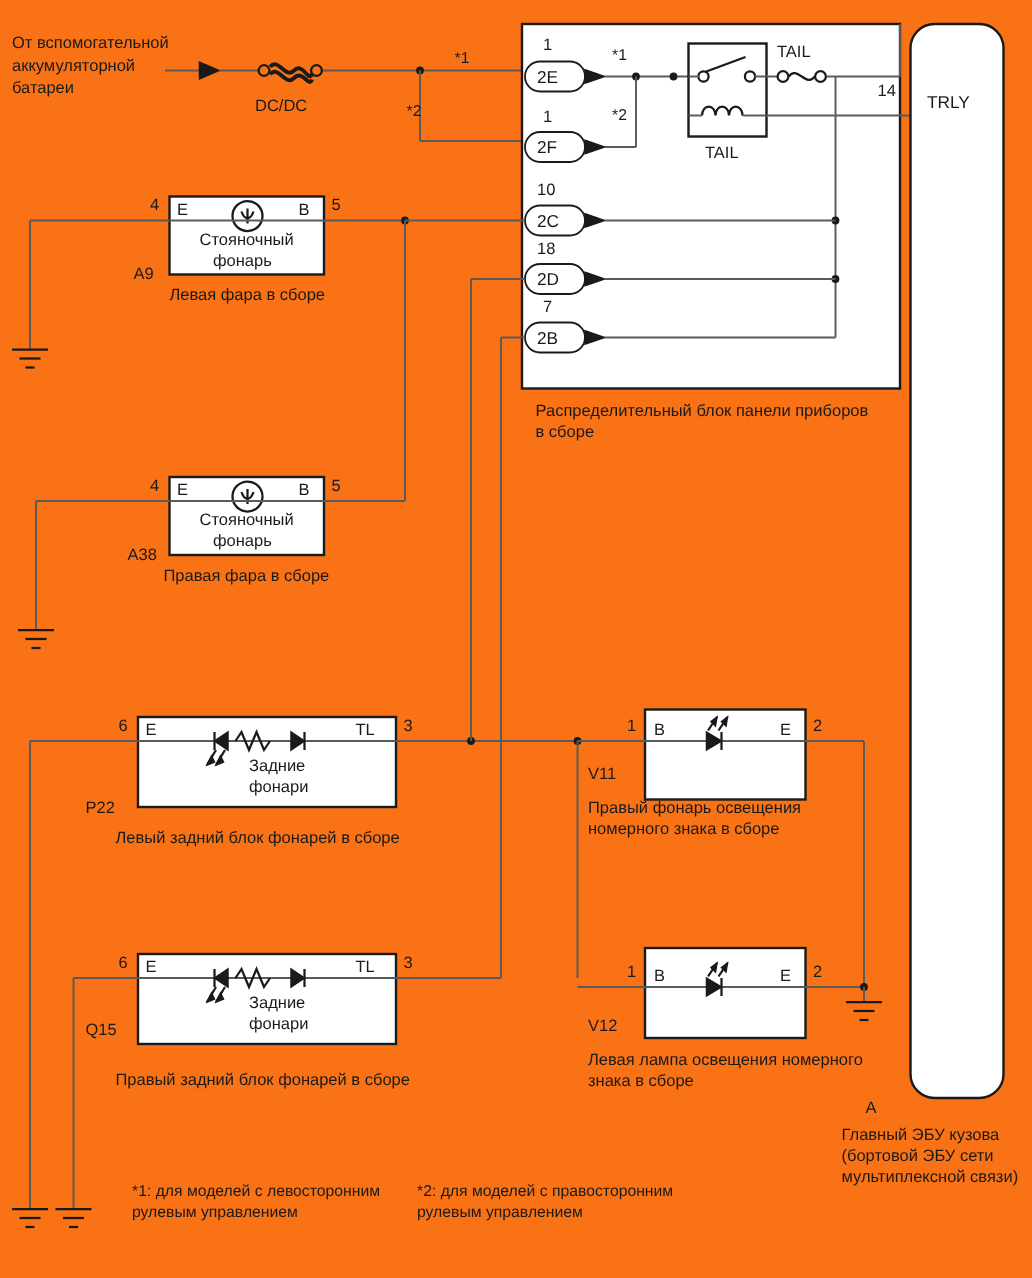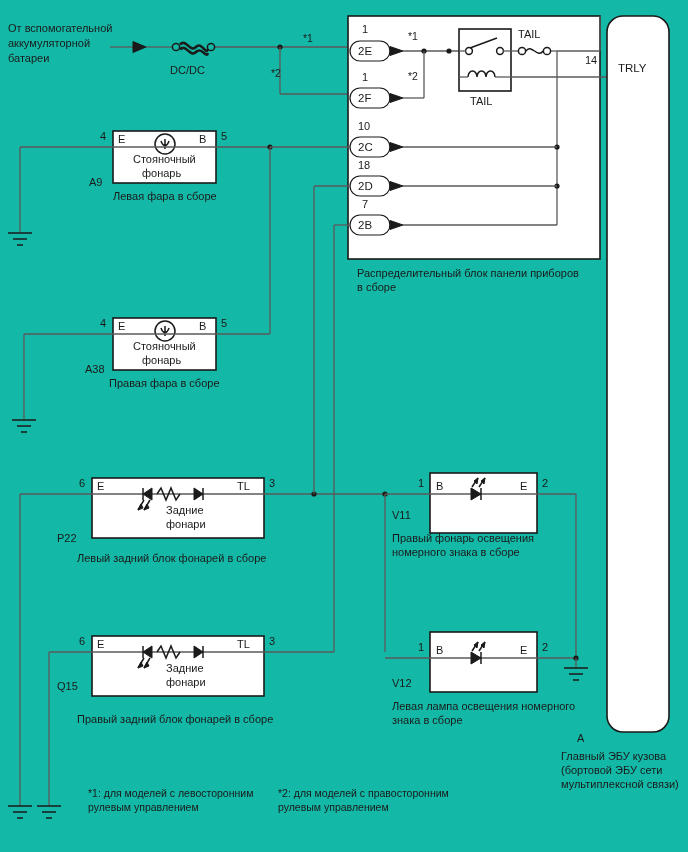--- a/index.html
+++ b/index.html
@@ -5,21 +5,21 @@
 <style>
   html, body {
     margin: 0;
     padding: 0;
     background: #ffffff;
   }
   #root {
     position: relative;
     width: 688px;
     height: 852px;
-    background: #14b8a6;
+    background: #f97316;
     font-family: "Liberation Sans", sans-serif;
     overflow: hidden;
   }
   #diagram-svg {
     position: absolute;
     left: 0;
     top: 0;
     width: 688px;
     height: 852px;
   }

